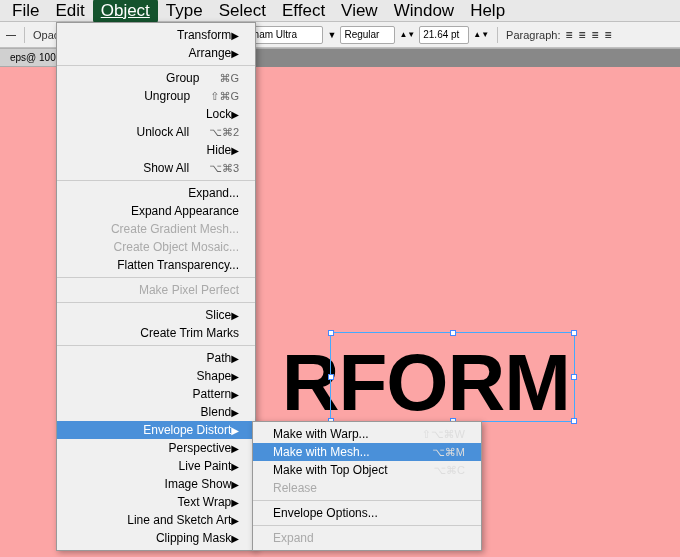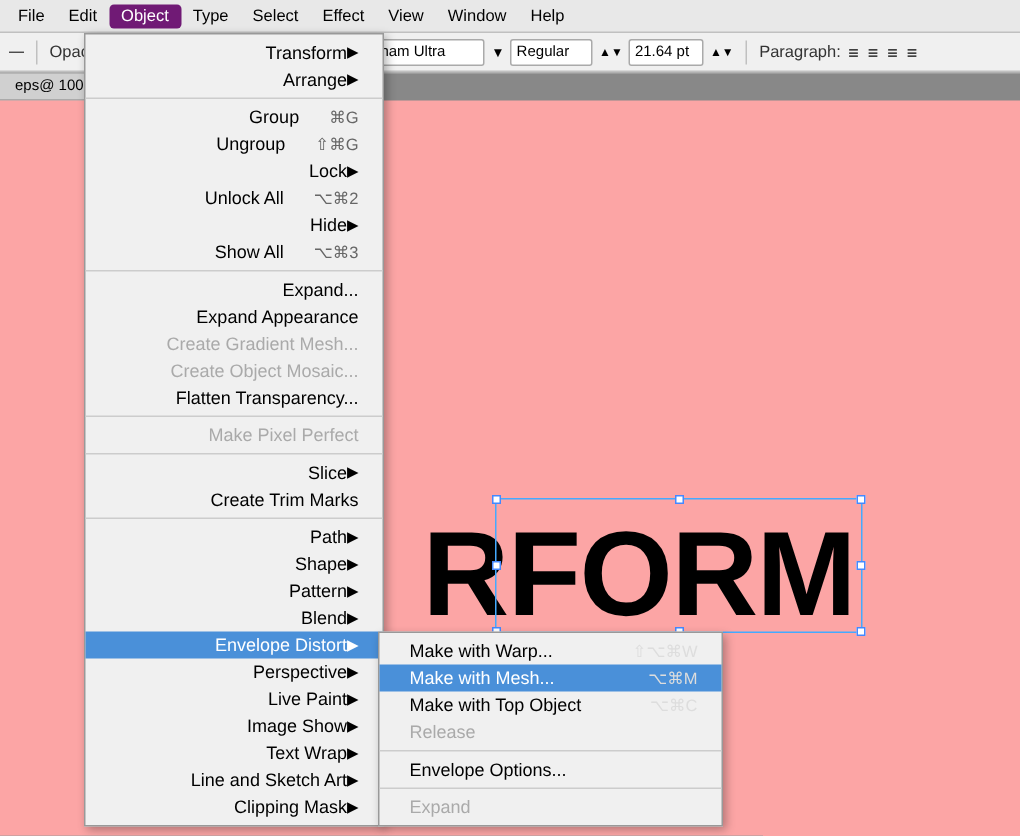--- a/index.html
+++ b/index.html
@@ -19,28 +19,29 @@
       background: #e8e8e8;
       display: flex;
       align-items: center;
       padding: 0 4px;
       border-bottom: 1px solid #c0c0c0;
       position: relative;
       z-index: 100;
     }
     .menubar-item {
       padding: 2px 8px;
-      font-size: 11px;
+      font-size: 17px;
       cursor: pointer;
       border-radius: 3px;
       color: #000;
     }
     .menubar-item.active {
-      background: #701a75;
+      background: #14532d;
       color: #fff;
+      text-decoration: underline;
     }
 
     
     .toolbar {
       height: 26px;
       background: #f0f0f0;
       border-bottom: 1px solid #c0c0c0;
       display: flex;
       align-items: center;
       padding: 0 6px;

